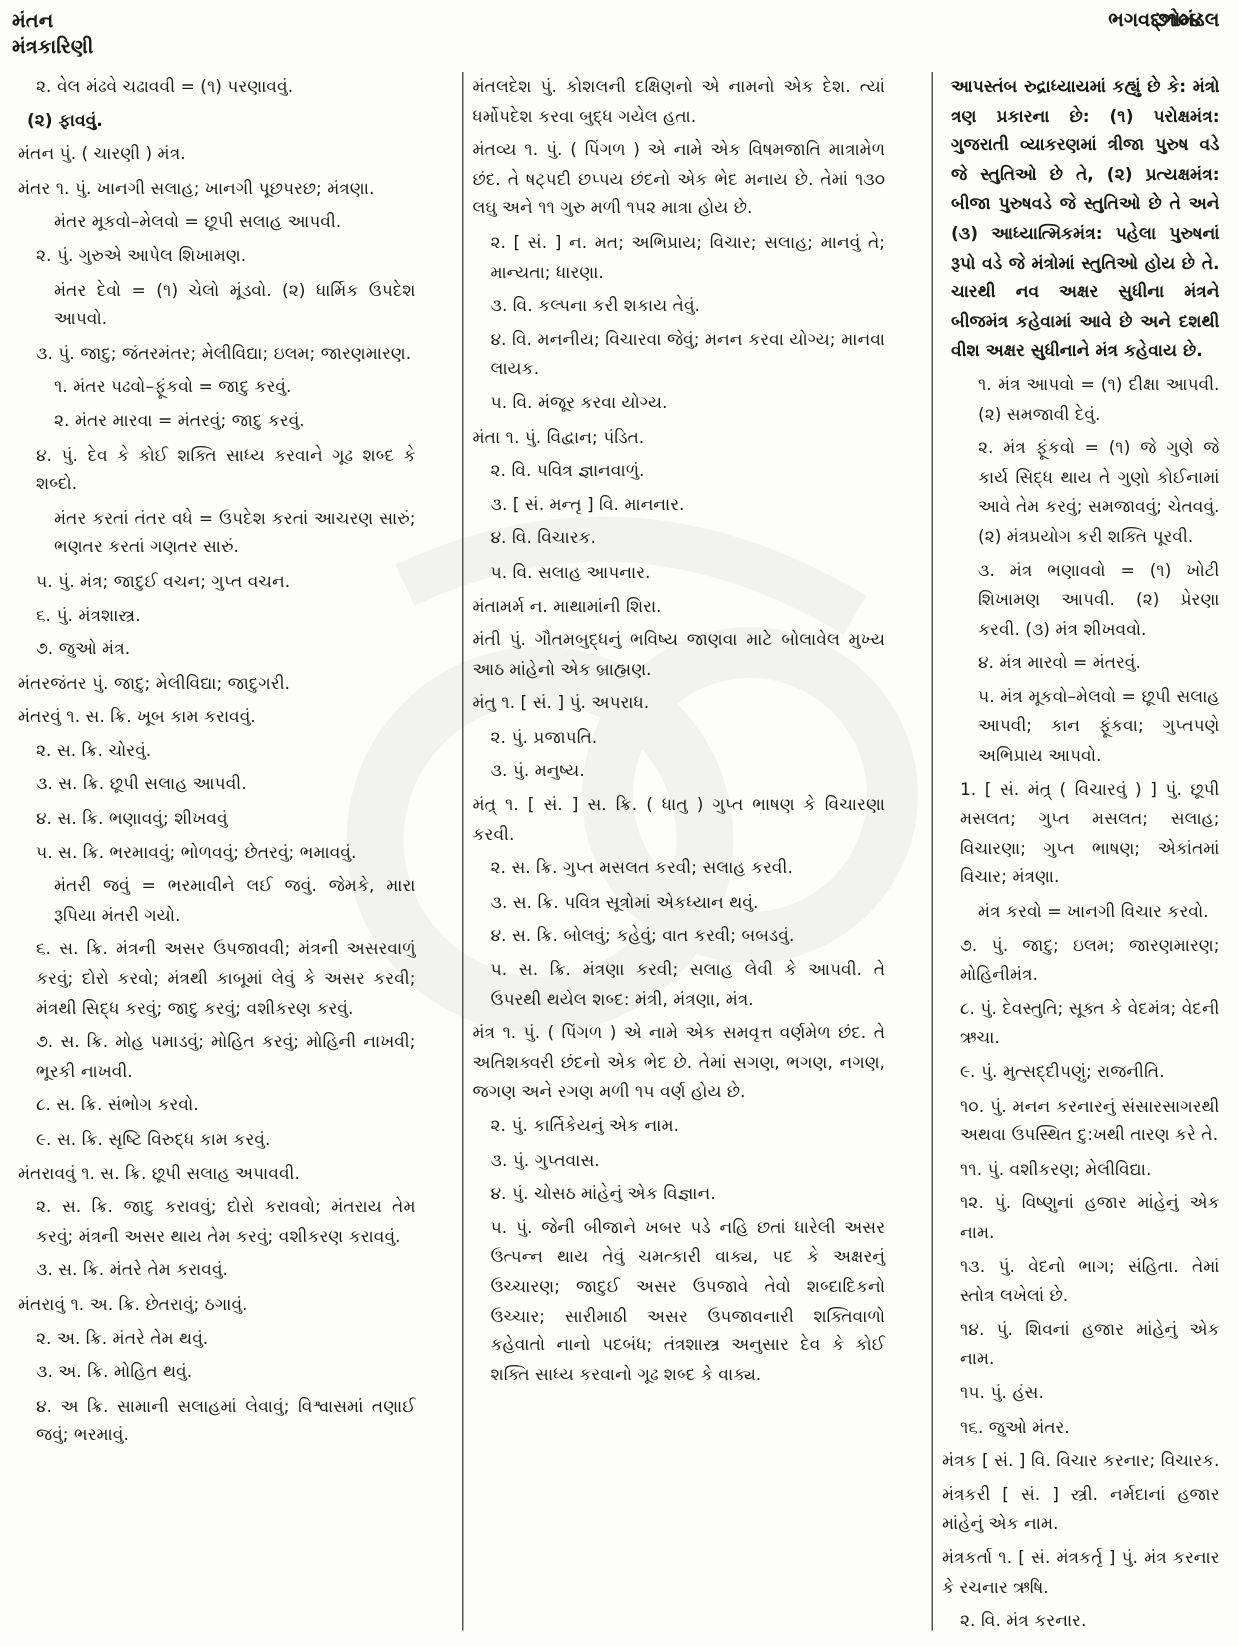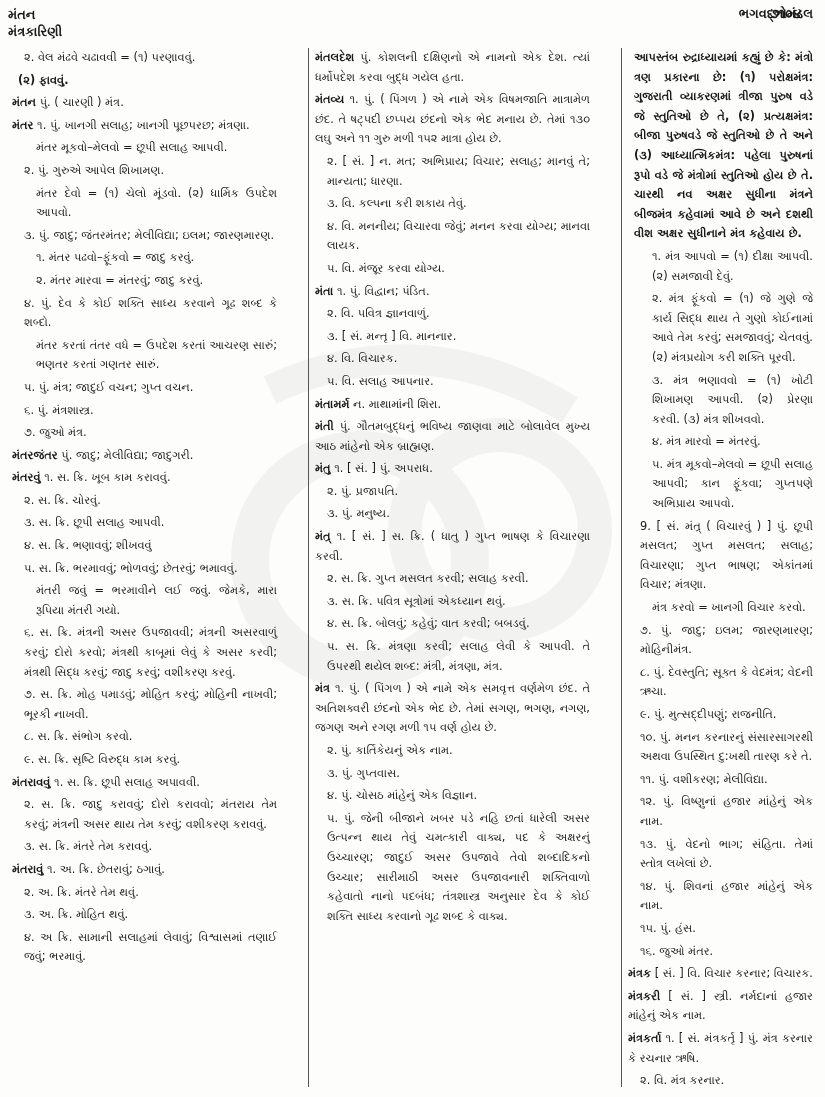--- a/index.html
+++ b/index.html
@@ -28,21 +28,21 @@
   }
   .col {
     flex: 1 1 0; padding: 0 6px; font-size: 11.4px; line-height: 19.6px;
     overflow: hidden;
   }
   .col + .col { border-left: 1px solid #555; }
   .col-1 { flex-basis: 265px; flex-grow: 0; }
   .col-2 { flex-basis: 275px; flex-grow: 0; }
   .col-3 { flex-grow: 1; }
   .entry { margin-bottom: 3px; text-align: justify; }
-  .hw { font-weight: bold; }
+  .hw { font-weight: normal; }
   .line { display: block; }
   .sense { display: block; padding-left: 12px; text-indent: 0; }
   .idiom { display: block; padding-left: 24px; }
   .cont { display: block; padding-left: 6px; font-weight: bold; }
 </style>
 </head>
 <body>
 
 <svg class="watermark" viewBox="0 0 420 420">
   <circle cx="150" cy="230" r="110" fill="none" stroke="#888" stroke-width="38"></circle>
@@ -123,21 +123,21 @@
       <div class="entry sense">૪. પું. ચોસઠ માંહેનું એક વિજ્ઞાન.</div>
       <div class="entry sense">૫. પું. જેની બીજાને ખબર પડે નહિ છતાં ધારેલી અસર ઉત્પન્ન થાય તેવું ચમત્કારી વાક્ય, પદ કે અક્ષરનું ઉચ્ચારણ; જાદુઈ અસર ઉપજાવે તેવો શબ્દાદિકનો ઉચ્ચાર; સારીમાઠી અસર ઉપજાવનારી શક્તિવાળો કહેવાતો નાનો પદબંધ; તંત્રશાસ્ત્ર અનુસાર દેવ કે કોઈ શક્તિ સાધ્ય કરવાનો ગૂઢ શબ્દ કે વાક્ય.</div>
     </div>
   <div class="col col-3">
       <div class="entry cont">આપસ્તંબ રુદ્રાધ્યાયમાં કહ્યું છે કે: મંત્રો ત્રણ પ્રકારના છે: (૧) પરોક્ષમંત્ર: ગુજરાતી વ્યાકરણમાં ત્રીજા પુરુષ વડે જે સ્તુતિઓ છે તે, (૨) પ્રત્યક્ષમંત્ર: બીજા પુરુષવડે જે સ્તુતિઓ છે તે અને (૩) આધ્યાત્મિકમંત્ર: પહેલા પુરુષનાં રૂપો વડે જે મંત્રોમાં સ્તુતિઓ હોય છે તે. ચારથી નવ અક્ષર સુધીના મંત્રને બીજમંત્ર કહેવામાં આવે છે અને દશથી વીશ અક્ષર સુધીનાને મંત્ર કહેવાય છે.</div>
       <div class="entry idiom">૧. મંત્ર આપવો = (૧) દીક્ષા આપવી. (૨) સમજાવી દેવું.</div>
       <div class="entry idiom">૨. મંત્ર ફૂંકવો = (૧) જે ગુણે જે કાર્ય સિદ્ધ થાય તે ગુણો કોઈનામાં આવે તેમ કરવું; સમજાવવું; ચેતવવું. (૨) મંત્રપ્રયોગ કરી શક્તિ પૂરવી.</div>
       <div class="entry idiom">૩. મંત્ર ભણાવવો = (૧) ખોટી શિખામણ આપવી. (૨) પ્રેરણા કરવી. (૩) મંત્ર શીખવવો.</div>
       <div class="entry idiom">૪. મંત્ર મારવો = મંતરવું.</div>
       <div class="entry idiom">૫. મંત્ર મૂકવો–મેલવો = છૂપી સલાહ આપવી; કાન ફૂંકવા; ગુપ્તપણે અભિપ્રાય આપવો.</div>
-      <div class="entry sense">9. [ સં. મંત્ર્ ( વિચારવું ) ] પું. છૂપી મસલત; ગુપ્ત મસલત; સલાહ; વિચારણા; ગુપ્ત ભાષણ; એકાંતમાં વિચાર; મંત્રણા.</div>
+      <div class="entry sense">1. [ સં. મંત્ર્ ( વિચારવું ) ] પું. છૂપી મસલત; ગુપ્ત મસલત; સલાહ; વિચારણા; ગુપ્ત ભાષણ; એકાંતમાં વિચાર; મંત્રણા.</div>
       <div class="entry idiom">મંત્ર કરવો = ખાનગી વિચાર કરવો.</div>
       <div class="entry sense">૭. પું. જાદુ; ઇલમ; જારણમારણ; મોહિનીમંત્ર.</div>
       <div class="entry sense">૮. પું. દેવસ્તુતિ; સૂક્ત કે વેદમંત્ર; વેદની ઋચા.</div>
       <div class="entry sense">૯. પું. મુત્સદ્દીપણું; રાજનીતિ.</div>
       <div class="entry sense">૧૦. પું. મનન કરનારનું સંસારસાગરથી અથવા ઉપસ્થિત દુ:ખથી તારણ કરે તે.</div>
       <div class="entry sense">૧૧. પું. વશીકરણ; મેલીવિદ્યા.</div>
       <div class="entry sense">૧૨. પું. વિષ્ણુનાં હજાર માંહેનું એક નામ.</div>
       <div class="entry sense">૧૩. પું. વેદનો ભાગ; સંહિતા. તેમાં સ્તોત્ર લખેલાં છે.</div>
       <div class="entry sense">૧૪. પું. શિવનાં હજાર માંહેનું એક નામ.</div>
       <div class="entry sense">૧૫. પું. હંસ.</div>

